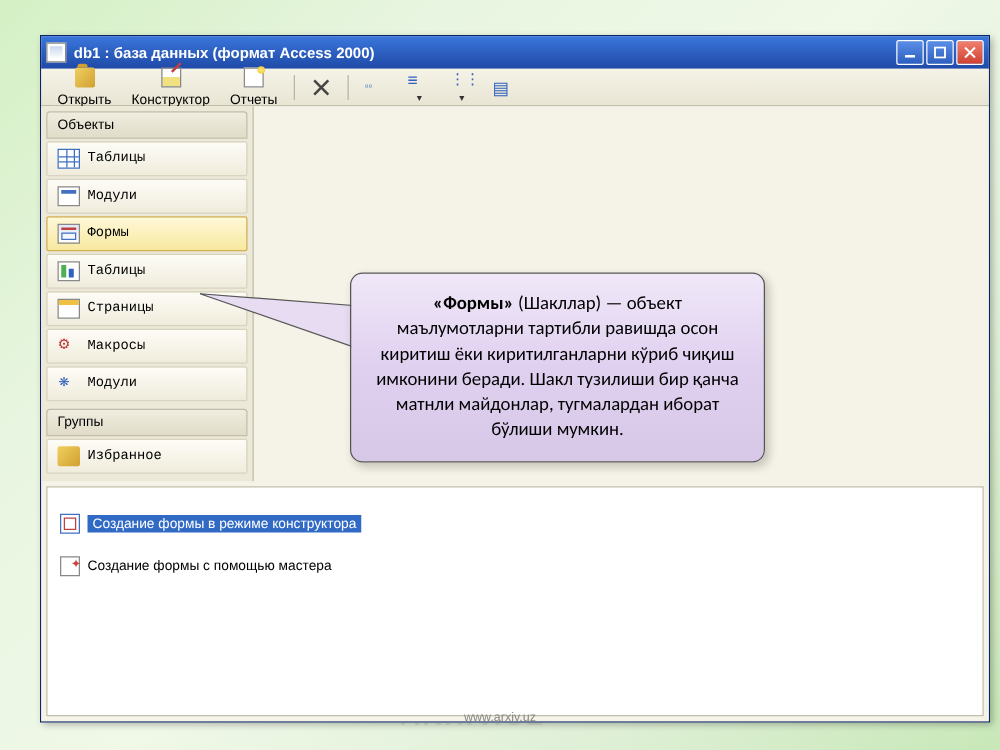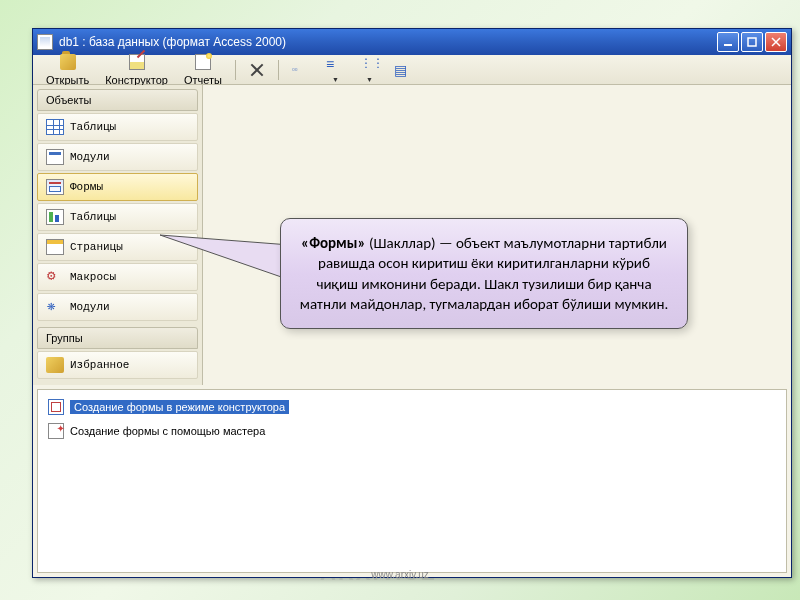--- a/index.html
+++ b/index.html
@@ -59,21 +59,21 @@
     box-shadow: 2px 2px 6px rgba(0,0,0,0.3);
     z-index: 1;
   }
   .titlebar {
     height: 26px;
     background: linear-gradient(to bottom, #3b77dd 0%, #2c5fc0 50%, #1f4aa8 100%);
     display: flex;
     align-items: center;
     padding: 0 4px;
     color: #fff;
-    font-weight: normal;
+    font-weight: bold;
     font-size: 12px;
   }
   .titlebar .app-icon {
     width: 16px; height: 16px;
     background: #fff;
     margin-right: 6px;
     display: inline-block;
     border: 1px solid #888;
     position: relative;
   }
@@ -218,20 +218,21 @@
     padding: 6px;
     position: relative;
     overflow: hidden;
   }
   .list-item {
     display: flex;
     align-items: center;
     gap: 6px;
     padding: 3px 4px;
     margin-bottom: 2px;
+    margin-top: 12px;
   }
   .list-item.selected .li-text {
     background: #316ac5;
     color: #fff;
     padding: 1px 4px;
   }
   .li-icon {
     width: 16px; height: 16px;
     display: inline-block;
     position: relative;
@@ -239,21 +240,21 @@
   .li-icon.constructor { background:#fff; border:1px solid #4070c0; }
   .li-icon.constructor::after { content:''; position:absolute; top:2px; left:2px; width:8px; height:8px; border:1px solid #c04040; }
   .li-icon.wizard { background:#fff; border:1px solid #888; }
   .li-icon.wizard::after { content:'✦'; position:absolute; font-size:10px; color:#d04040; top:-1px; right:-2px; }
 
   
   .callout {
     position: absolute;
     top: 218px;
     left: 280px;
-    width: 408px;
+    width: 332px;
     background: linear-gradient(to bottom, #f0e8f8, #e0d0f0, #d8c8e8);
     border: 1px solid #555;
     border-radius: 10px;
     padding: 14px 18px;
     font-size: 15px;
     font-family: Calibri, Arial, sans-serif;
     text-align: center;
     line-height: 1.35;
     z-index: 5;
     box-shadow: 3px 3px 8px rgba(0,0,0,0.2);

